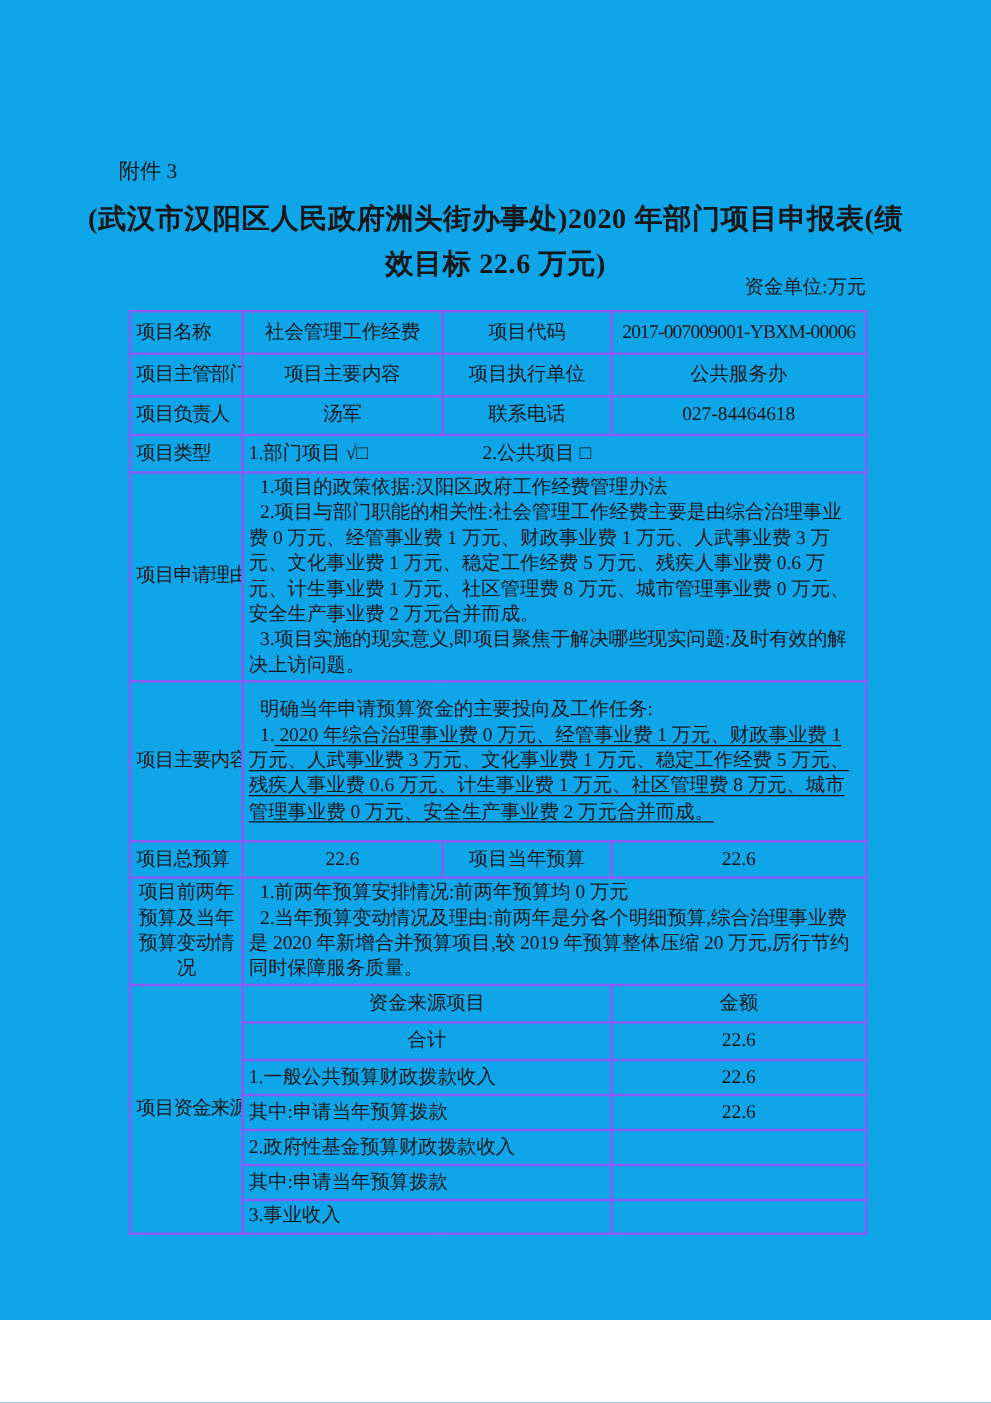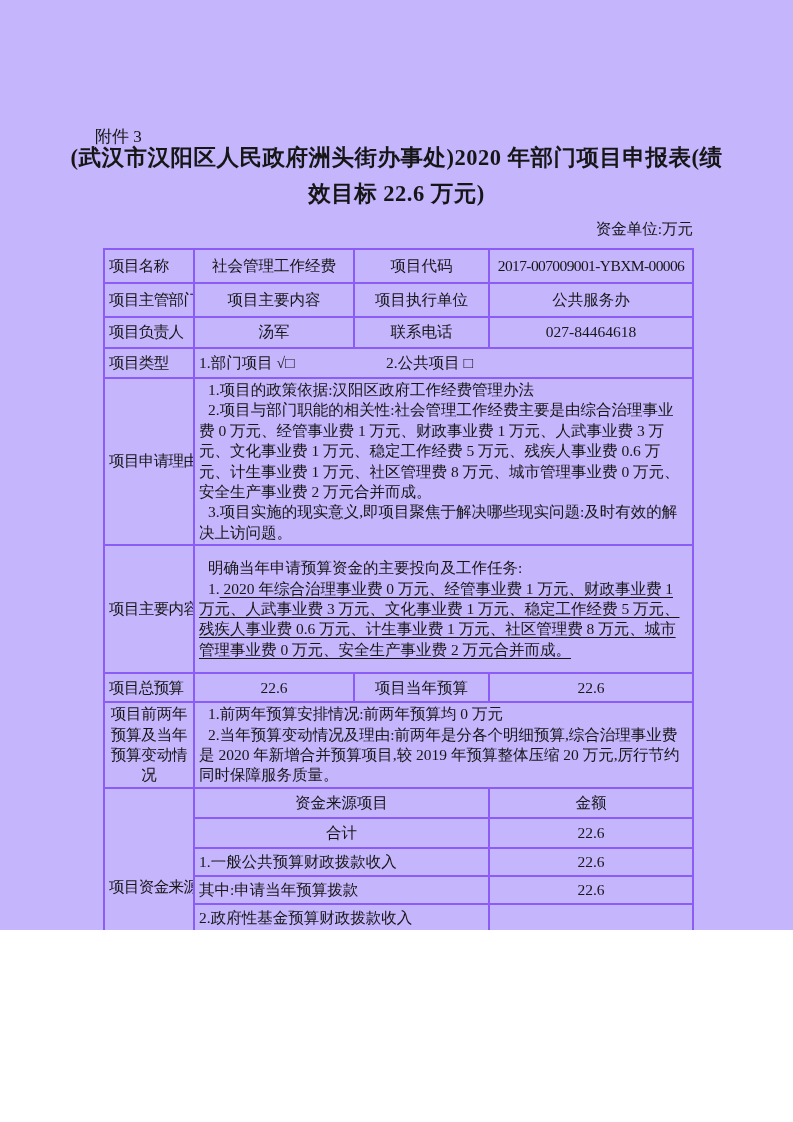--- a/index.html
+++ b/index.html
@@ -1,23 +1,23 @@
 <!DOCTYPE html>
 <html><head>
 <meta charset="utf-8">
 <style>
   html, body { margin:0; padding:0; background:#ffffff; }
   .page {
-    position:relative; width:793px; height:930px; background:#c4b5fd;
+    position:relative; width:793px; height:1056px; background:#0ea5e9;
     font-family:"Liberation Serif","DejaVu Serif",serif; color:#161616;
     overflow:hidden;
   }
   .attachment { position:absolute; left:95px; top:125px; font-size:17px; }
   .title {
-    position:absolute; left:50px; top:140px; width:693px; text-align:center;
+    position:absolute; left:50px; top:157px; width:693px; text-align:center;
     font-size:22.5px; font-weight:bold; line-height:36px; letter-spacing:0.5px;
   }
   .unit-note { position:absolute; top:219px; right:100px; font-size:15.5px; }
 
   table.form {
     position:absolute; left:103px; top:248px; width:589px;
     border-collapse:collapse; table-layout:fixed;
   }
   table.form td {
     border:2px solid #8b5cf6; font-size:15.5px; vertical-align:middle;

